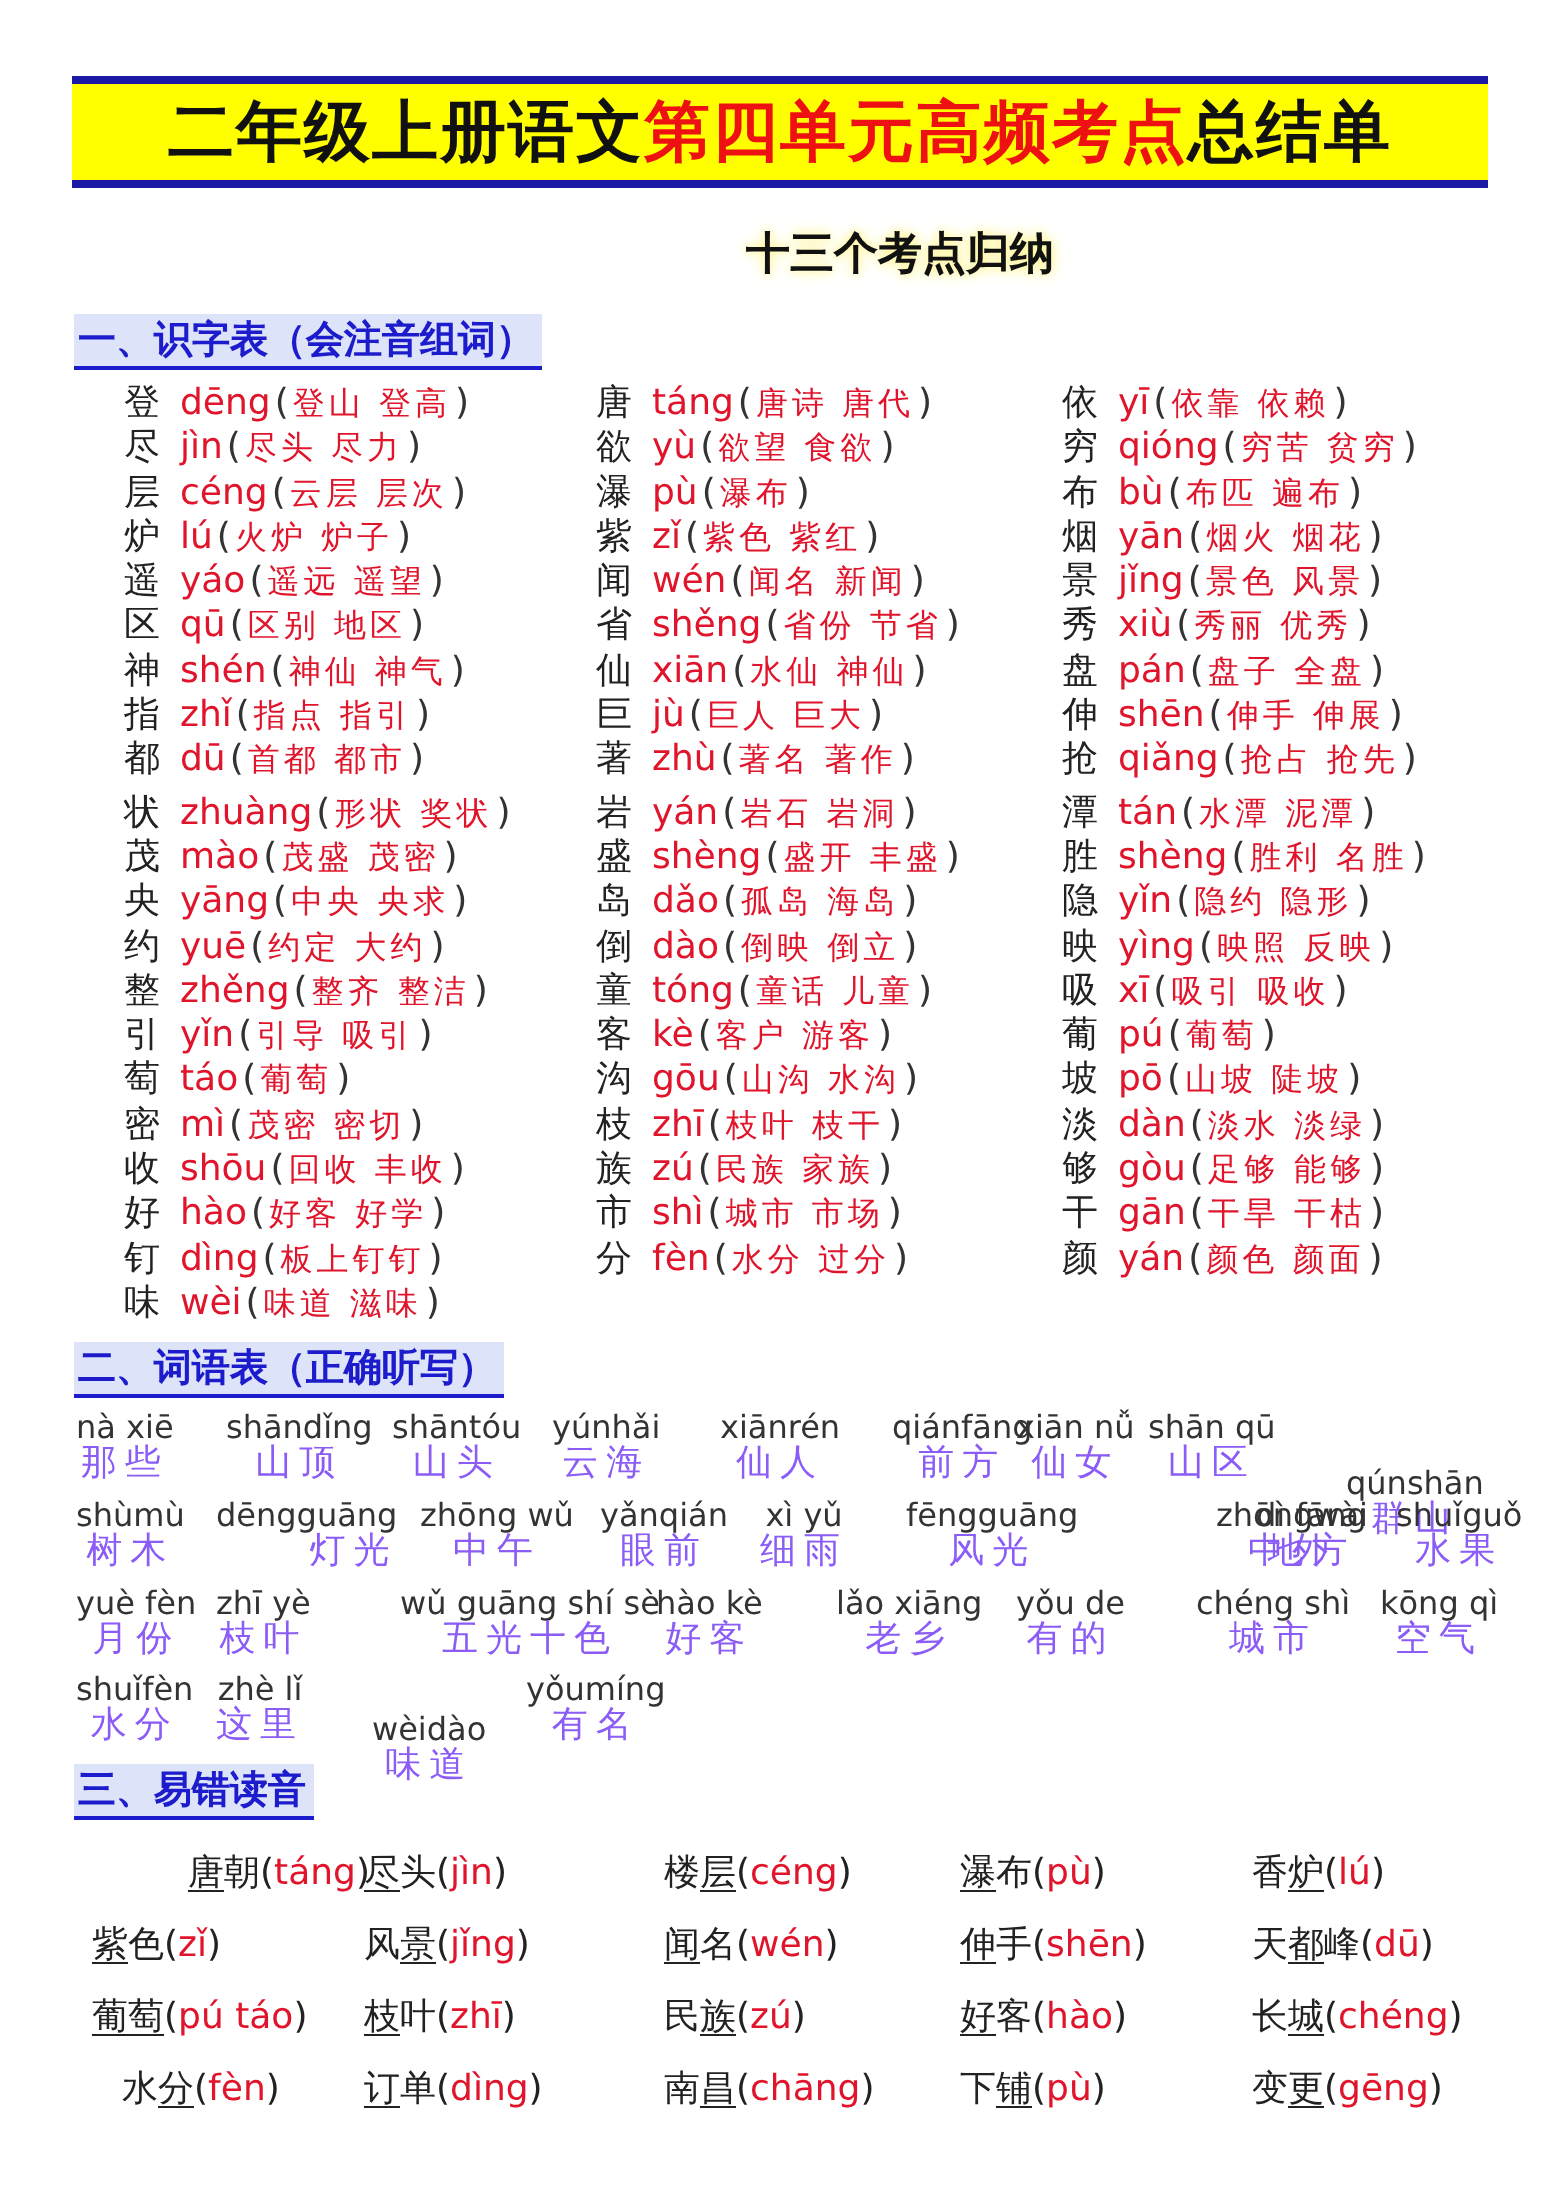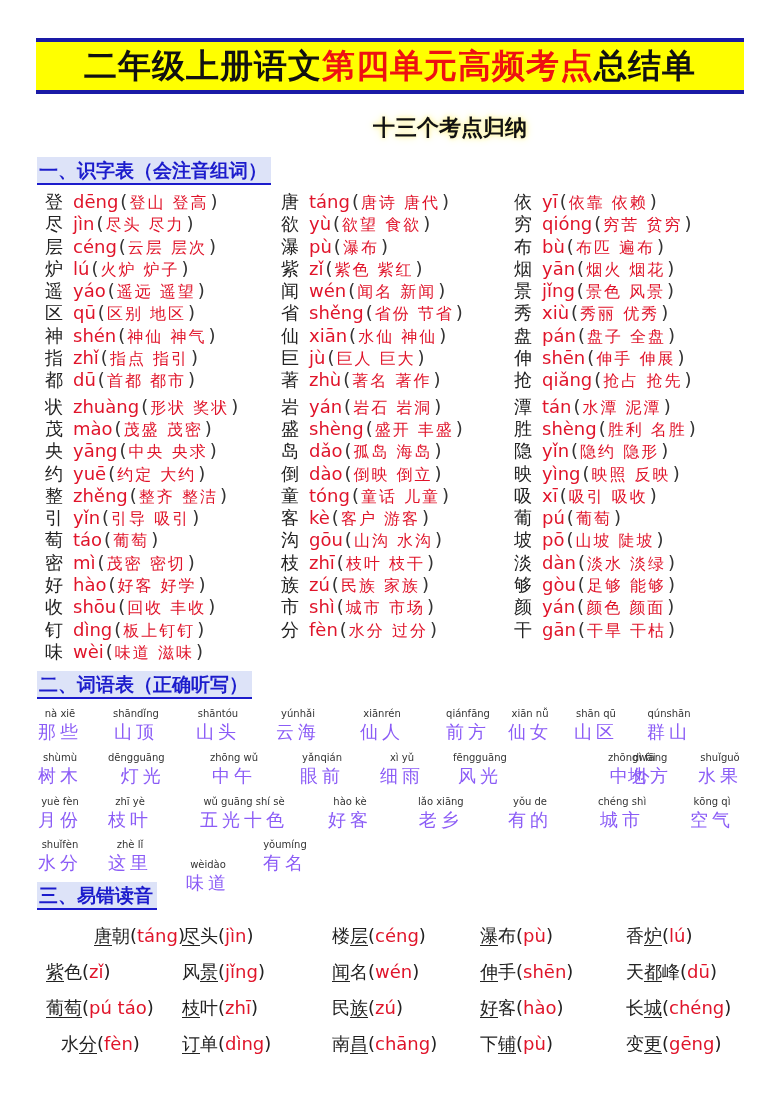--- a/index.html
+++ b/index.html
@@ -25,35 +25,35 @@
     }
     .section-head {
       position: absolute; left: 37px;
       background: #dde3f8; color: #1c1ccc;
       font-size: 19px; font-weight: bold;
       padding: 0 4px 0 2px; height: 26px; line-height: 26px;
       border-bottom: 2px solid #1c1ccc;
       white-space: nowrap;
     }
     
-    .char-col { position: absolute; top: 191px; }
+    .char-col { position: absolute; top: 191px; margin-left: 17px; }
     .char-row {
       height: 22.3px; line-height: 22.3px; font-size: 18px; white-space: nowrap;
     }
     .char-row .hz { color: #222; display: inline-block; width: 22px; }
     .char-row .py { color: #e0142a; margin-left: 6px; }
     .char-row .paren { color: #333; margin: 0 2px; }
     .char-row .words { color: #e0142a; letter-spacing: 2px; font-size: 16px; }
     .gap { height: 4px; }
     
     .vocab-row { position: absolute; left: 38px; width: 710px; height: 44px; }
     .vocab {
       position: absolute; top: 0; text-align: center; white-space: nowrap;
     }
-    .vocab .vpy { font-size: 10px; color: #333; height: 14px; line-height: 14px; }
+    .vocab .vpy { font-size: 16px; color: #333; height: 14px; line-height: 14px; }
     .vocab .vhz { font-size: 18px; color: #8b5cf6; letter-spacing: 4px; line-height: 22px; }
     
     .err-row { position: absolute; left: 46px; width: 720px; height: 32px; }
     .err {
       position: absolute; top: 0; font-size: 18px; white-space: nowrap; color: #222;
     }
     .err u { text-decoration: underline; text-underline-offset: 3px; }
     .err .epy { color: #e0142a; }
   </style>
 </head>
@@ -81,22 +81,22 @@
     <div class="char-row"><span class="hz">都</span><span class="py">dū</span><span class="paren">(</span><span class="words">首都 都市</span><span class="paren">)</span></div>
     <div class="gap"></div>
     <div class="char-row"><span class="hz">状</span><span class="py">zhuàng</span><span class="paren">(</span><span class="words">形状 奖状</span><span class="paren">)</span></div>
     <div class="char-row"><span class="hz">茂</span><span class="py">mào</span><span class="paren">(</span><span class="words">茂盛 茂密</span><span class="paren">)</span></div>
     <div class="char-row"><span class="hz">央</span><span class="py">yāng</span><span class="paren">(</span><span class="words">中央 央求</span><span class="paren">)</span></div>
     <div class="char-row"><span class="hz">约</span><span class="py">yuē</span><span class="paren">(</span><span class="words">约定 大约</span><span class="paren">)</span></div>
     <div class="char-row"><span class="hz">整</span><span class="py">zhěng</span><span class="paren">(</span><span class="words">整齐 整洁</span><span class="paren">)</span></div>
     <div class="char-row"><span class="hz">引</span><span class="py">yǐn</span><span class="paren">(</span><span class="words">引导 吸引</span><span class="paren">)</span></div>
     <div class="char-row"><span class="hz">萄</span><span class="py">táo</span><span class="paren">(</span><span class="words">葡萄</span><span class="paren">)</span></div>
     <div class="char-row"><span class="hz">密</span><span class="py">mì</span><span class="paren">(</span><span class="words">茂密 密切</span><span class="paren">)</span></div>
+    <div class="char-row"><span class="hz">收</span><span class="py">shōu</span><span class="paren">(</span><span class="words">回收 丰收</span><span class="paren">)</span></div>
     <div class="char-row"><span class="hz">好</span><span class="py">hào</span><span class="paren">(</span><span class="words">好客 好学</span><span class="paren">)</span></div>
-    <div class="char-row"><span class="hz">收</span><span class="py">shōu</span><span class="paren">(</span><span class="words">回收 丰收</span><span class="paren">)</span></div>
     <div class="char-row"><span class="hz">钉</span><span class="py">dìng</span><span class="paren">(</span><span class="words">板上钉钉</span><span class="paren">)</span></div>
     <div class="char-row"><span class="hz">味</span><span class="py">wèi</span><span class="paren">(</span><span class="words">味道 滋味</span><span class="paren">)</span></div>
   </div>
 <div class="char-col" style="left:281px;">
     <div class="char-row"><span class="hz">唐</span><span class="py">táng</span><span class="paren">(</span><span class="words">唐诗 唐代</span><span class="paren">)</span></div>
     <div class="char-row"><span class="hz">欲</span><span class="py">yù</span><span class="paren">(</span><span class="words">欲望 食欲</span><span class="paren">)</span></div>
     <div class="char-row"><span class="hz">瀑</span><span class="py">pù</span><span class="paren">(</span><span class="words">瀑布</span><span class="paren">)</span></div>
     <div class="char-row"><span class="hz">紫</span><span class="py">zǐ</span><span class="paren">(</span><span class="words">紫色 紫红</span><span class="paren">)</span></div>
     <div class="char-row"><span class="hz">闻</span><span class="py">wén</span><span class="paren">(</span><span class="words">闻名 新闻</span><span class="paren">)</span></div>
     <div class="char-row"><span class="hz">省</span><span class="py">shěng</span><span class="paren">(</span><span class="words">省份 节省</span><span class="paren">)</span></div>
@@ -129,22 +129,22 @@
     <div class="gap"></div>
     <div class="char-row"><span class="hz">潭</span><span class="py">tán</span><span class="paren">(</span><span class="words">水潭 泥潭</span><span class="paren">)</span></div>
     <div class="char-row"><span class="hz">胜</span><span class="py">shèng</span><span class="paren">(</span><span class="words">胜利 名胜</span><span class="paren">)</span></div>
     <div class="char-row"><span class="hz">隐</span><span class="py">yǐn</span><span class="paren">(</span><span class="words">隐约 隐形</span><span class="paren">)</span></div>
     <div class="char-row"><span class="hz">映</span><span class="py">yìng</span><span class="paren">(</span><span class="words">映照 反映</span><span class="paren">)</span></div>
     <div class="char-row"><span class="hz">吸</span><span class="py">xī</span><span class="paren">(</span><span class="words">吸引 吸收</span><span class="paren">)</span></div>
     <div class="char-row"><span class="hz">葡</span><span class="py">pú</span><span class="paren">(</span><span class="words">葡萄</span><span class="paren">)</span></div>
     <div class="char-row"><span class="hz">坡</span><span class="py">pō</span><span class="paren">(</span><span class="words">山坡 陡坡</span><span class="paren">)</span></div>
     <div class="char-row"><span class="hz">淡</span><span class="py">dàn</span><span class="paren">(</span><span class="words">淡水 淡绿</span><span class="paren">)</span></div>
     <div class="char-row"><span class="hz">够</span><span class="py">gòu</span><span class="paren">(</span><span class="words">足够 能够</span><span class="paren">)</span></div>
+    <div class="char-row"><span class="hz">干</span><span class="py">gān</span><span class="paren">(</span><span class="words">干旱 干枯</span><span class="paren">)</span></div>
     <div class="char-row"><span class="hz">颜</span><span class="py">yán</span><span class="paren">(</span><span class="words">颜色 颜面</span><span class="paren">)</span></div>
-    <div class="char-row"><span class="hz">干</span><span class="py">gān</span><span class="paren">(</span><span class="words">干旱 干枯</span><span class="paren">)</span></div>
   </div>
 
 <div class="section-head" style="top:671px;">二、词语表（正确听写）</div>
 
 <div id="vocab-area">
     <div class="vocab-row" style="top: 707px;">
       <div class="vocab" style="left: 0px;">
         <div class="vpy">nà xiē</div>
         <div class="vhz">那些</div>
       </div>
@@ -169,21 +169,21 @@
         <div class="vhz">前方</div>
       </div>
       <div class="vocab" style="left: 470px;">
         <div class="vpy">xiān nǚ</div>
         <div class="vhz">仙女</div>
       </div>
       <div class="vocab" style="left: 536px;">
         <div class="vpy">shān qū</div>
         <div class="vhz">山区</div>
       </div>
-      <div class="vocab" style="left: 609px;">
+      <div class="vocab" style="left: 635px; margin-top: 28px;">
         <div class="vpy">qúnshān</div>
         <div class="vhz">群山</div>
       </div>
     </div>
     <div class="vocab-row" style="top: 751px;">
       <div class="vocab" style="left: 0px;">
         <div class="vpy">shùmù</div>
         <div class="vhz">树木</div>
       </div>
       <div class="vocab" style="left: 70px; text-align: right;">

